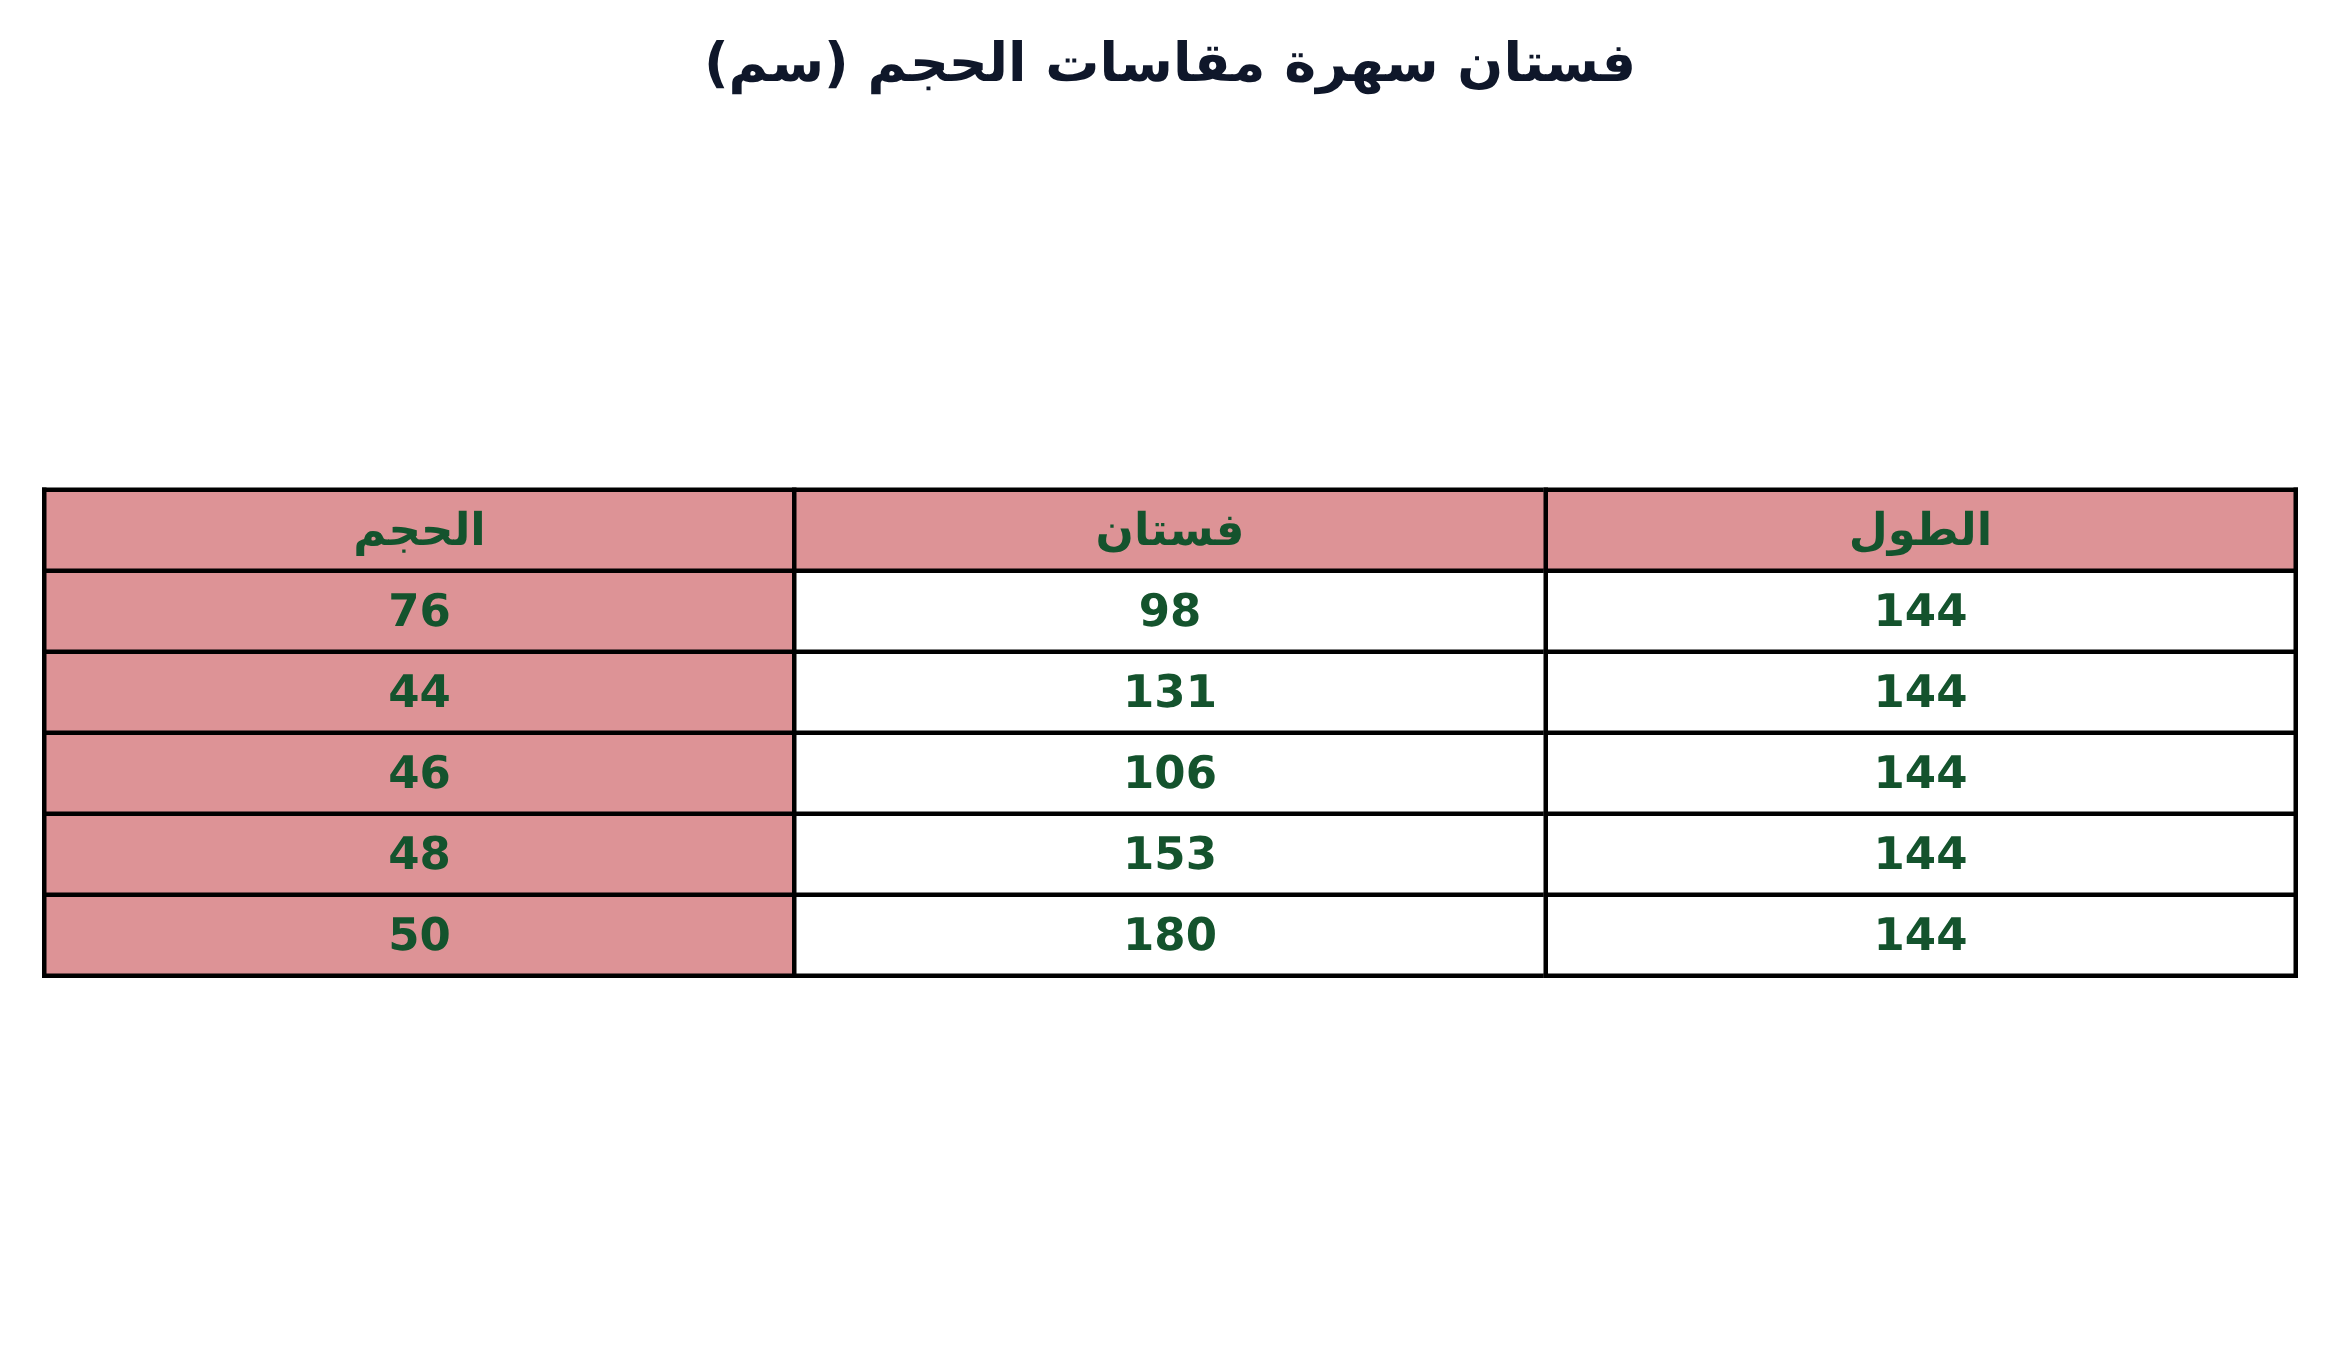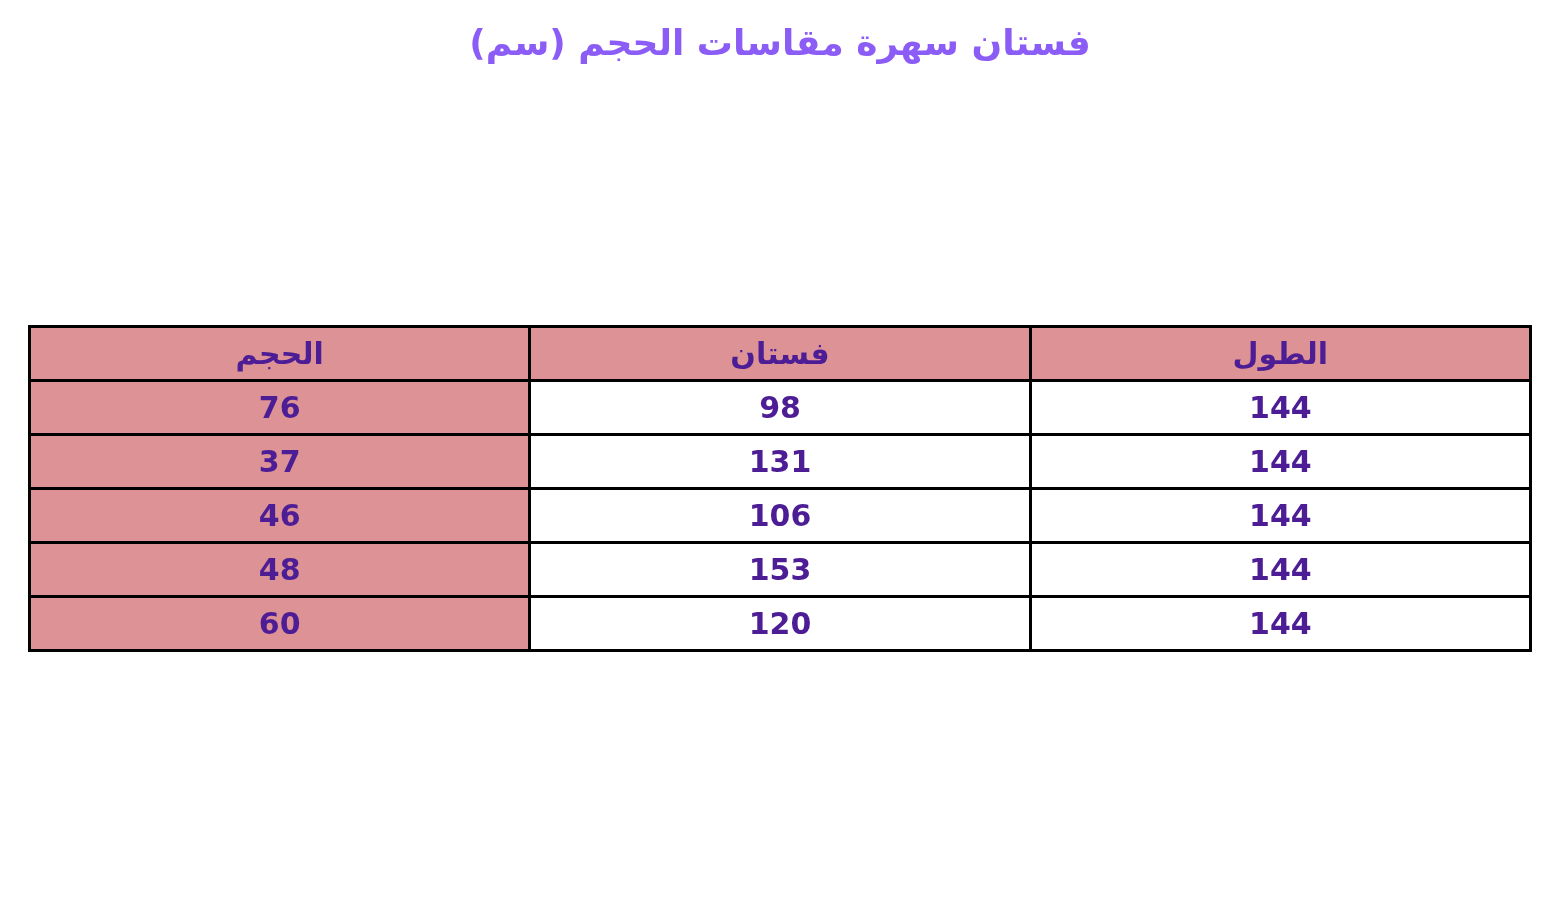--- a/index.html
+++ b/index.html
@@ -24,21 +24,21 @@
     position: absolute;
     top: 20px;
     left: 0;
     width: 1560px;
     text-align: center;
     font-size: 36px;
     font-weight: bold;
     line-height: 1.3;
     direction: rtl;
     unicode-bidi: isolate;
-    color: #8b5cf6;
+    color: #0f172a;
   }
   .table-wrap {
     position: absolute;
     top: 325px;
     left: 28px;
     width: 1504px;
   }
   table.size-table {
     border-collapse: collapse;
     width: 1504px;
@@ -46,21 +46,21 @@
     direction: rtl;
   }
   table.size-table td, table.size-table th {
     border: 3px solid #000000;
     height: 51px;
     text-align: center;
     vertical-align: middle;
     font-size: 30px;
     font-weight: bold;
     padding: 0;
-    color: #4c1d95;
+    color: #14532d;
   }
   thead th {
     background: #dd9396;
     height: 54px;
     font-size: 32px;
   }
   td.col-size, th.col-size {
     background: #dd9396;
   }
   td.col-plain {
@@ -90,34 +90,34 @@
       </thead>
       <tbody>
         <tr>
           <td class="col-plain"><span class="num">144</span></td>
           <td class="col-plain"><span class="num">98</span></td>
           <td class="col-size"><span class="num">76</span></td>
         </tr>
         <tr>
           <td class="col-plain"><span class="num">144</span></td>
           <td class="col-plain"><span class="num">131</span></td>
-          <td class="col-size"><span class="num">37</span></td>
+          <td class="col-size"><span class="num">44</span></td>
         </tr>
         <tr>
           <td class="col-plain"><span class="num">144</span></td>
           <td class="col-plain"><span class="num">106</span></td>
           <td class="col-size"><span class="num">46</span></td>
         </tr>
         <tr>
           <td class="col-plain"><span class="num">144</span></td>
           <td class="col-plain"><span class="num">153</span></td>
           <td class="col-size"><span class="num">48</span></td>
         </tr>
         <tr>
           <td class="col-plain"><span class="num">144</span></td>
-          <td class="col-plain"><span class="num">120</span></td>
-          <td class="col-size"><span class="num">60</span></td>
+          <td class="col-plain"><span class="num">180</span></td>
+          <td class="col-size"><span class="num">50</span></td>
         </tr>
       </tbody>
     </table>
   </div>
 
 </div>
 
 </body></html>

